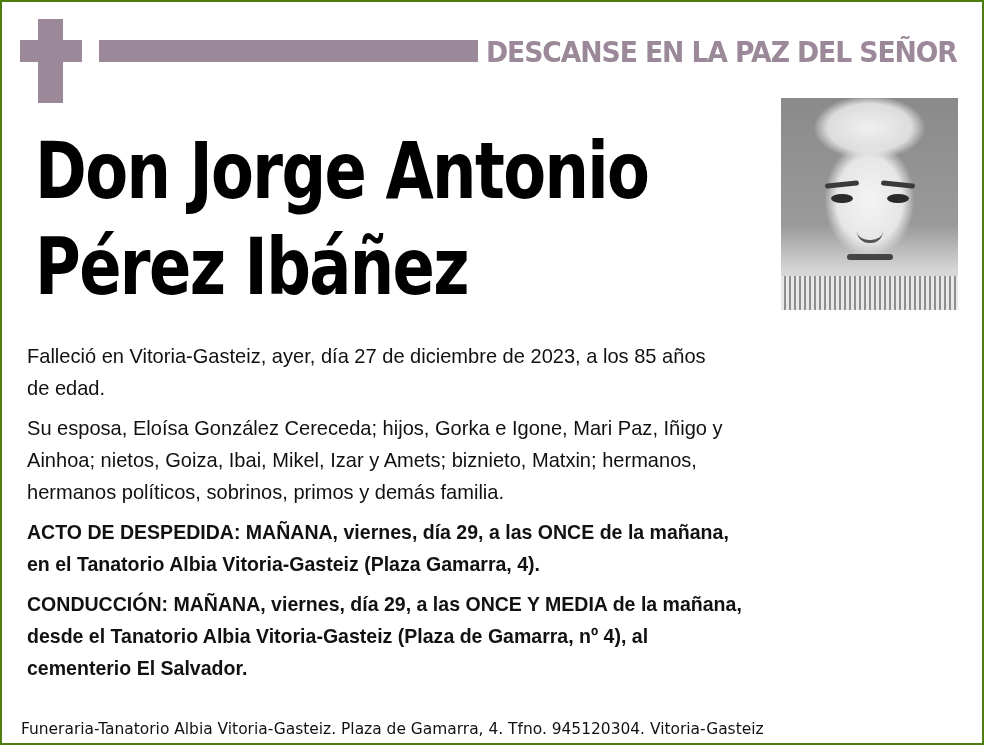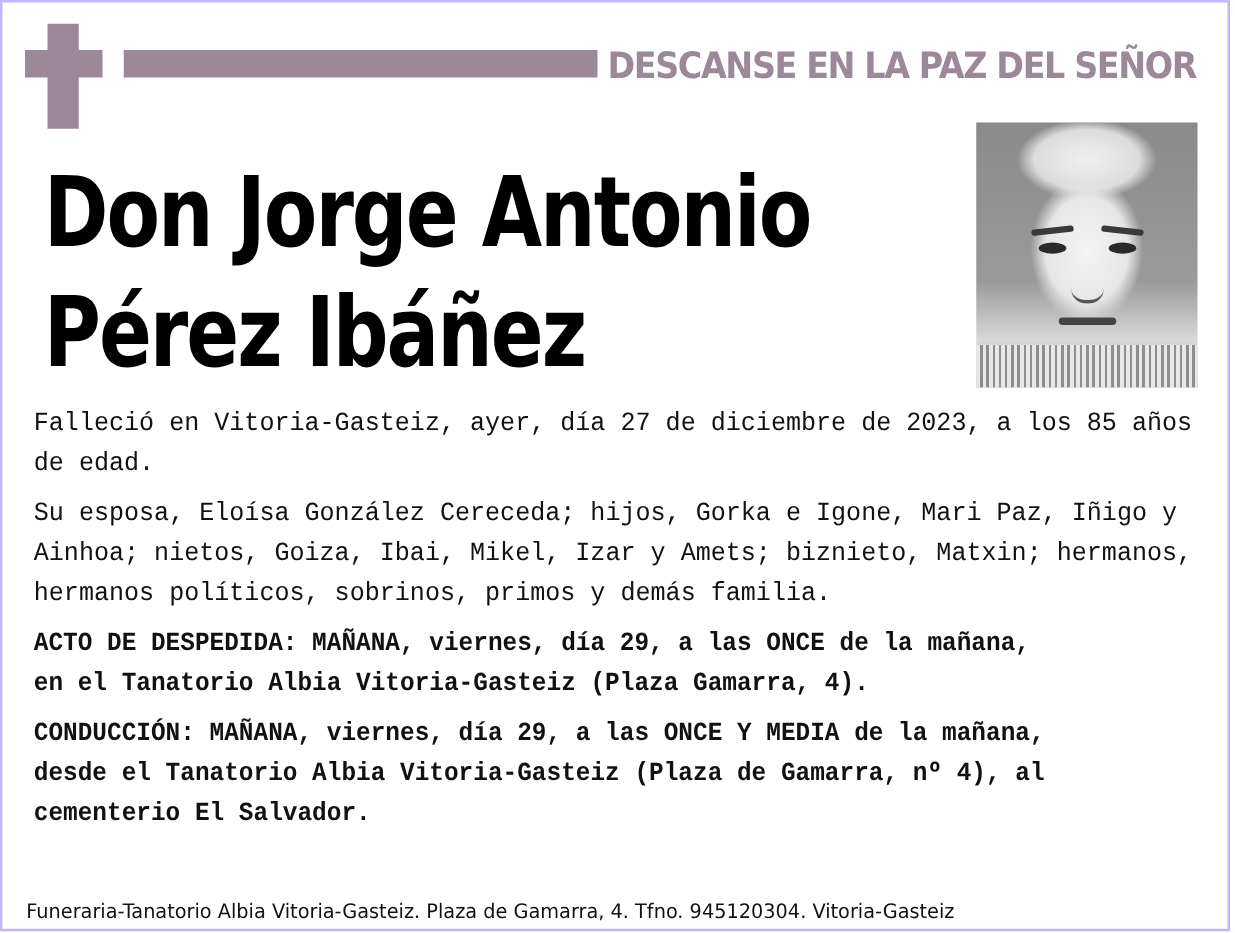--- a/index.html
+++ b/index.html
@@ -13,21 +13,21 @@
       position: relative;
       overflow: hidden;
       font-family: "DejaVu Sans", sans-serif;
     }
     .frame {
       position: absolute;
       left: 0;
       top: 0;
       width: 980px;
       height: 741px;
-      border: 2px solid #c4b5fd;
+      border: 2px solid #4d7c0f;
       background: #ffffff;
     }
     
     .cross-v {
       position: absolute;
       left: 36px;
       top: 17px;
       width: 25px;
       height: 84px;
       background: var(--accent);
@@ -139,24 +139,24 @@
       bottom: 0;
       width: 177px;
       height: 34px;
       background: repeating-linear-gradient(90deg, #e8e8e8 0 3px, #8e8e8e 3px 5px);
     }
 
     
     .body {
       position: absolute;
       left: 25px;
-      top: 322px;
+      top: 338px;
       width: 940px;
       color: #111111;
-      font-family: Liberation Mono, monospace;
+      font-family: Liberation Sans, sans-serif;
       font-size: 21px;
       line-height: 32px;
     }
     .para {
       margin: 0 0 8px 0;
       white-space: nowrap;
       transform-origin: left top;
       transform: scaleX(0.955);
     }
     .para .line { display: block; }

